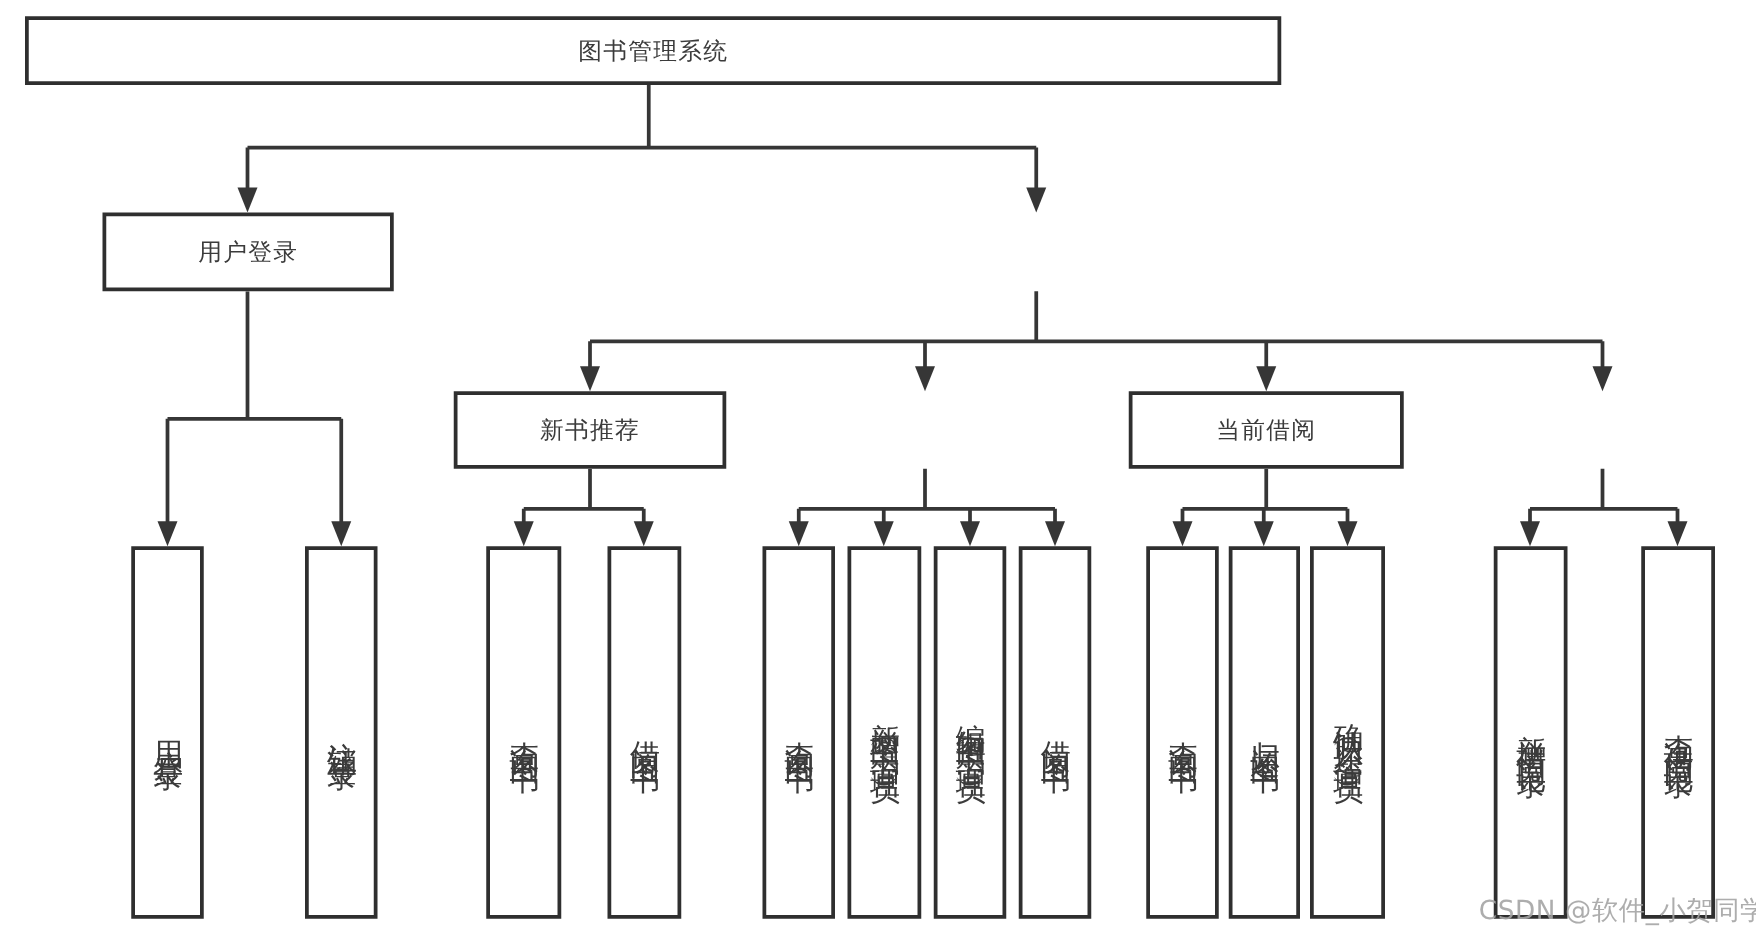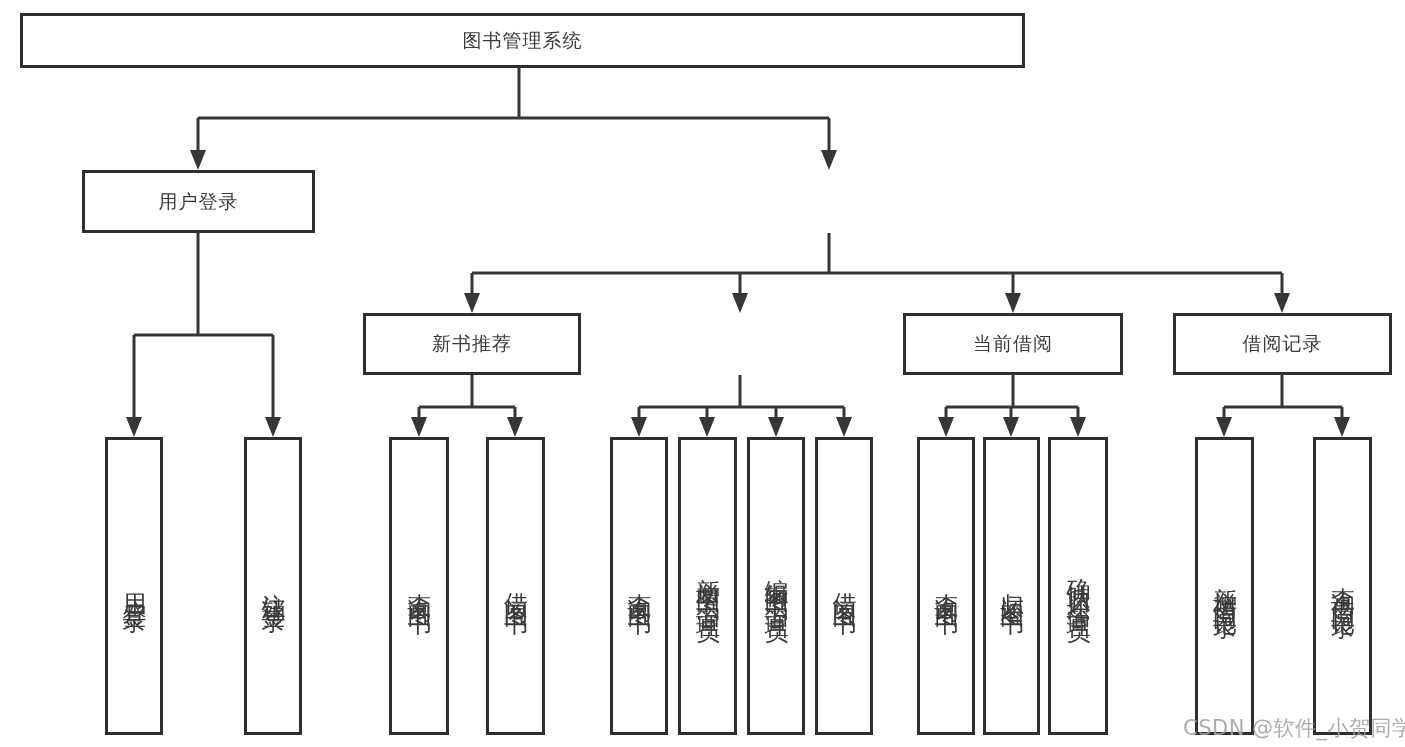--- a/index.html
+++ b/index.html
@@ -139,23 +139,20 @@
   <div class="node h-node" style="left:82px;top:170px;width:233px;height:63px">
     <span>用户登录</span>
   </div>
 
   <div class="node h-node" style="left:363px;top:313px;width:218px;height:62px">
     <span>新书推荐</span>
   </div>
   <div class="node h-node" style="left:903px;top:313px;width:220px;height:62px">
     <span>当前借阅</span>
   </div>
-  <div class="node h-node" style="left:1173px;top:313px;width:219px;height:62px">
-    <span>借阅记录</span>
-  </div>
 
   <div class="node v-node" style="left:105px;top:437px;width:58px;height:298px">
     <span>用户登录</span>
   </div>
   <div class="node v-node" style="left:244px;top:437px;width:58px;height:298px">
     <span>注销登录</span>
   </div>
 
   <div class="node v-node" style="left:389px;top:437px;width:60px;height:298px">
     <span>查询图书</span>

